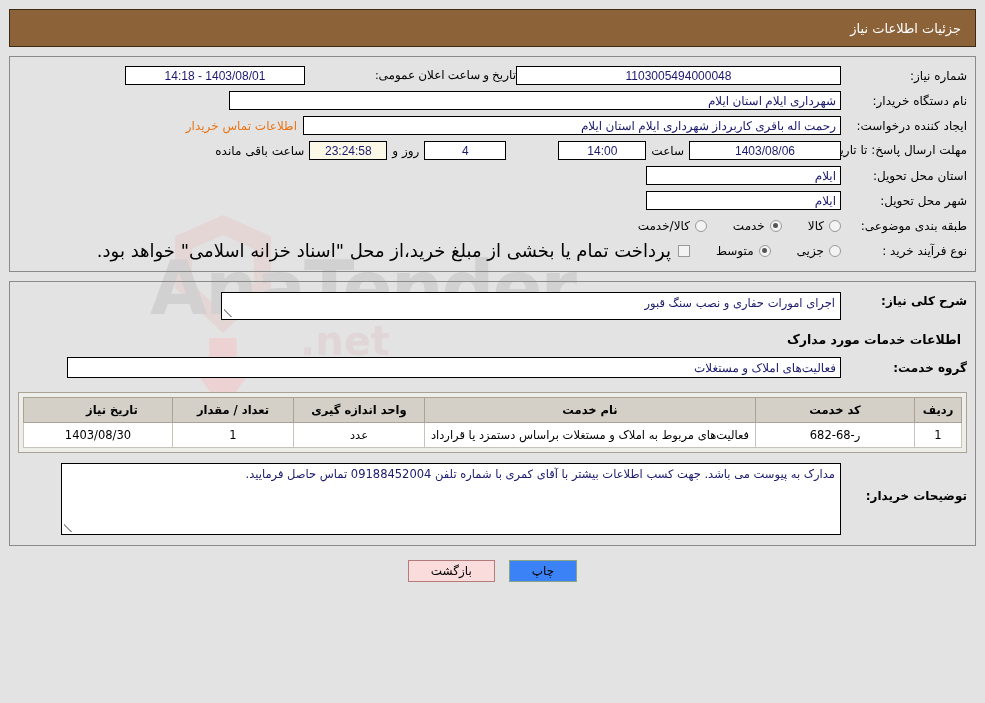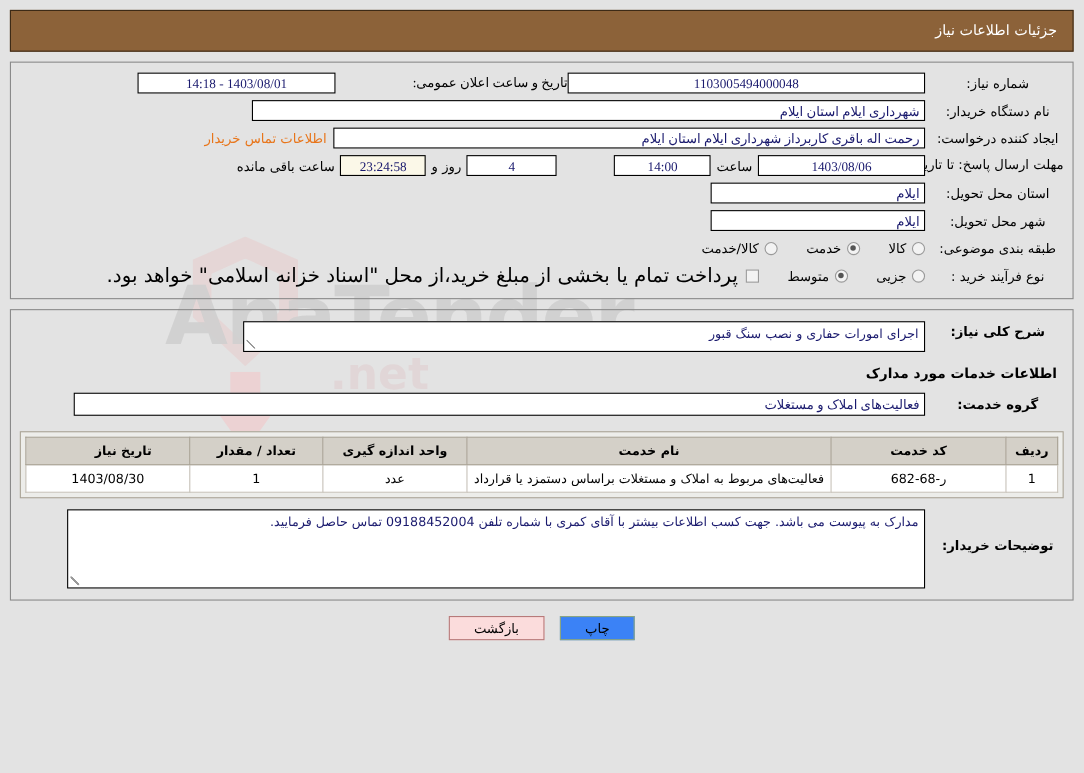--- a/index.html
+++ b/index.html
@@ -107,38 +107,38 @@
     padding: 6px 8px 6px 8px;
   }
 
   .row {
     display: flex;
     align-items: center;
     margin-bottom: 4px;
     min-height: 21px;
   }
   .lbl {
-    text-align: center;
+    text-align: right;
     padding-left: 6px;
     font-size: 12px;
     white-space: nowrap;
     color: #000;
   }
   .lbl-w {
     width: 120px;
     flex: 0 0 120px;
   }
   .lbl-2line { line-height: 13px; }
 
   input.fld, .fld {
     border: 1px solid #000;
     background: #ffffff;
     height: 19px;
     line-height: 19px;
-    font-family: Liberation Serif, serif;
+    font-family: Liberation Sans, sans-serif;
     font-size: 12px;
     color: #1a1a6e;
     padding: 0 4px;
     box-sizing: border-box;
     text-align: center;
     direction: rtl;
   }
   .fld.num { direction: ltr; }
   .fld.rightish { text-align: right; }
   .fld.tan { background: #fbf8e8; }

